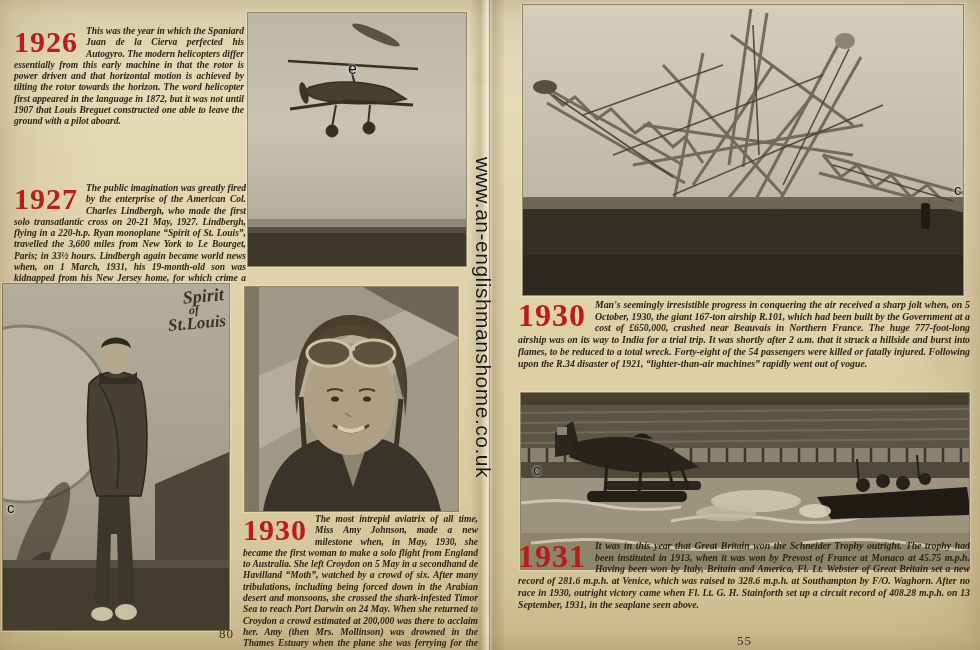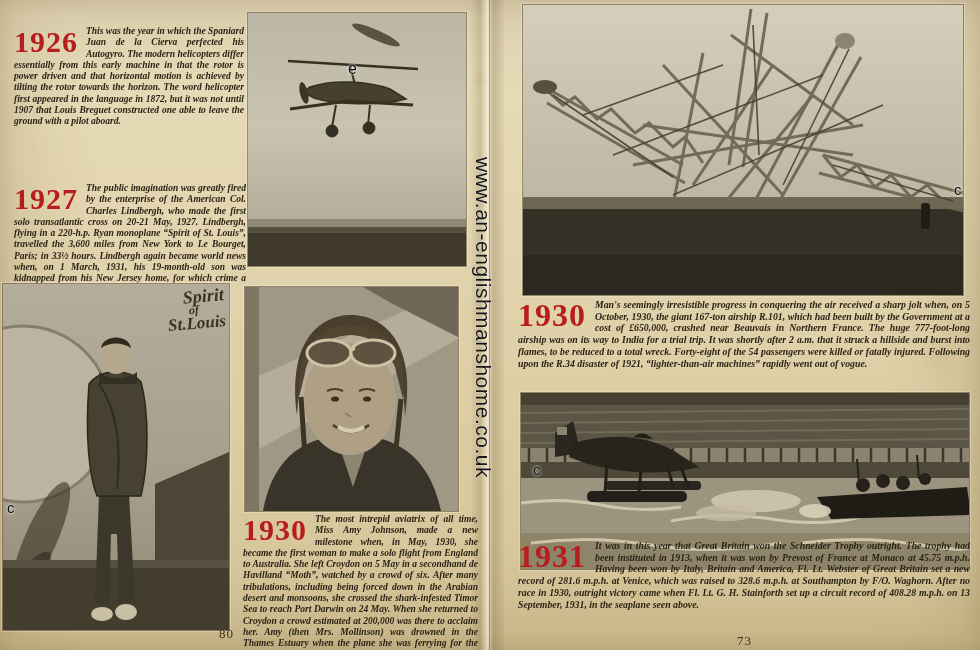--- a/index.html
+++ b/index.html
@@ -304,20 +304,20 @@
       <line x1="396" y1="62" x2="398" y2="86" stroke="#26221a" stroke-width="2"></line>
       <ellipse cx="294" cy="118" rx="16" ry="7" fill="#d8cfb6" opacity=".9"></ellipse>
     </g>
   </svg>
 </div>
 
 <div class="entry wide" style="left:518px;top:540px;width:452px;">
   <p><span class="yr">1931</span><span>It was in this year that Great Britain won the Schneider Trophy outright. The trophy had been instituted in 1913, when it was won by Prevost of France at Monaco at 45.75 m.p.h. Having been won by Italy, Britain and America, Fl. Lt. Webster of Great Britain set a new record of 281.6 m.p.h. at Venice, which was raised to 328.6 m.p.h. at Southampton by F/O. Waghorn. After no race in 1930, outright victory came when Fl. Lt. G. H. Stainforth set up a circuit record of 408.28 m.p.h. on 13 September, 1931, in the seaplane seen above.</span></p>
 </div>
 
-<div class="pageno" style="left:737px;top:633px;">73</div>
+<div class="pageno" style="left:737px;top:633px;">55</div>
 
 <div class="watermark">www.an-englishmanshome.co.uk</div>
 
 <span class="marker" id="marker-e">e</span>
 <span class="marker" id="marker-c1">c</span>
 <span class="marker" id="marker-c2">c</span>
 <span class="marker" id="marker-c3">c</span>
 
 </body></html>

